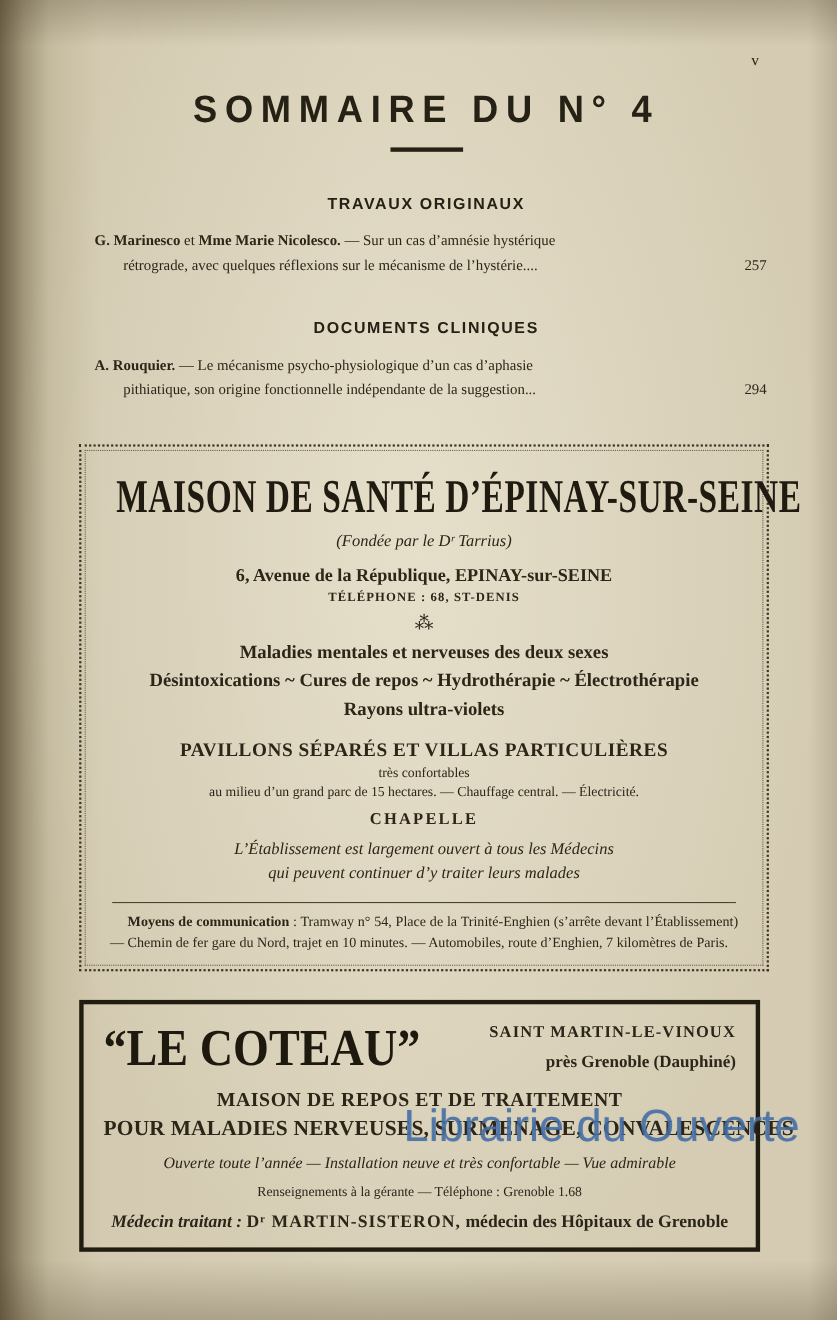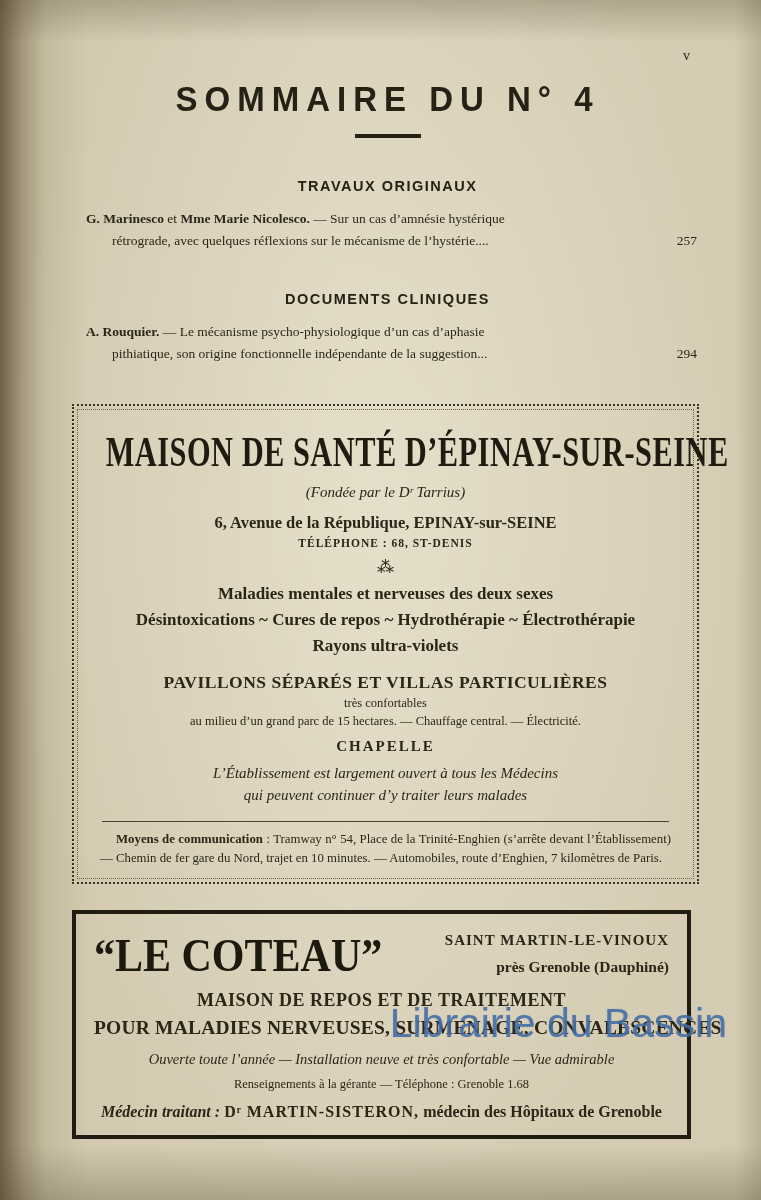--- a/index.html
+++ b/index.html
@@ -212,14 +212,14 @@
       <div class="ad2-l1">MAISON DE REPOS ET DE TRAITEMENT</div>
       <div class="ad2-l2">POUR MALADIES NERVEUSES, SURMENAGE, CONVALESCENCES</div>
       <div class="ad2-l3">Ouverte toute l’année — Installation neuve et très confortable — Vue admirable</div>
       <div class="ad2-l4">Renseignements à la gérante — Téléphone : Grenoble 1.68</div>
       <div class="ad2-doc"><span class="lbl">Médecin traitant : </span><span class="nm">Dʳ MARTIN-SISTERON,</span><span class="rst"> médecin des Hôpitaux de Grenoble</span></div>
     </div>
 
   </div>
 
   <div class="edges"></div>
-  <div class="watermark">Librairie du Bassin</div>
+  <div class="watermark">Librairie du Ouverte</div>
 </div>
 
 </body></html>

